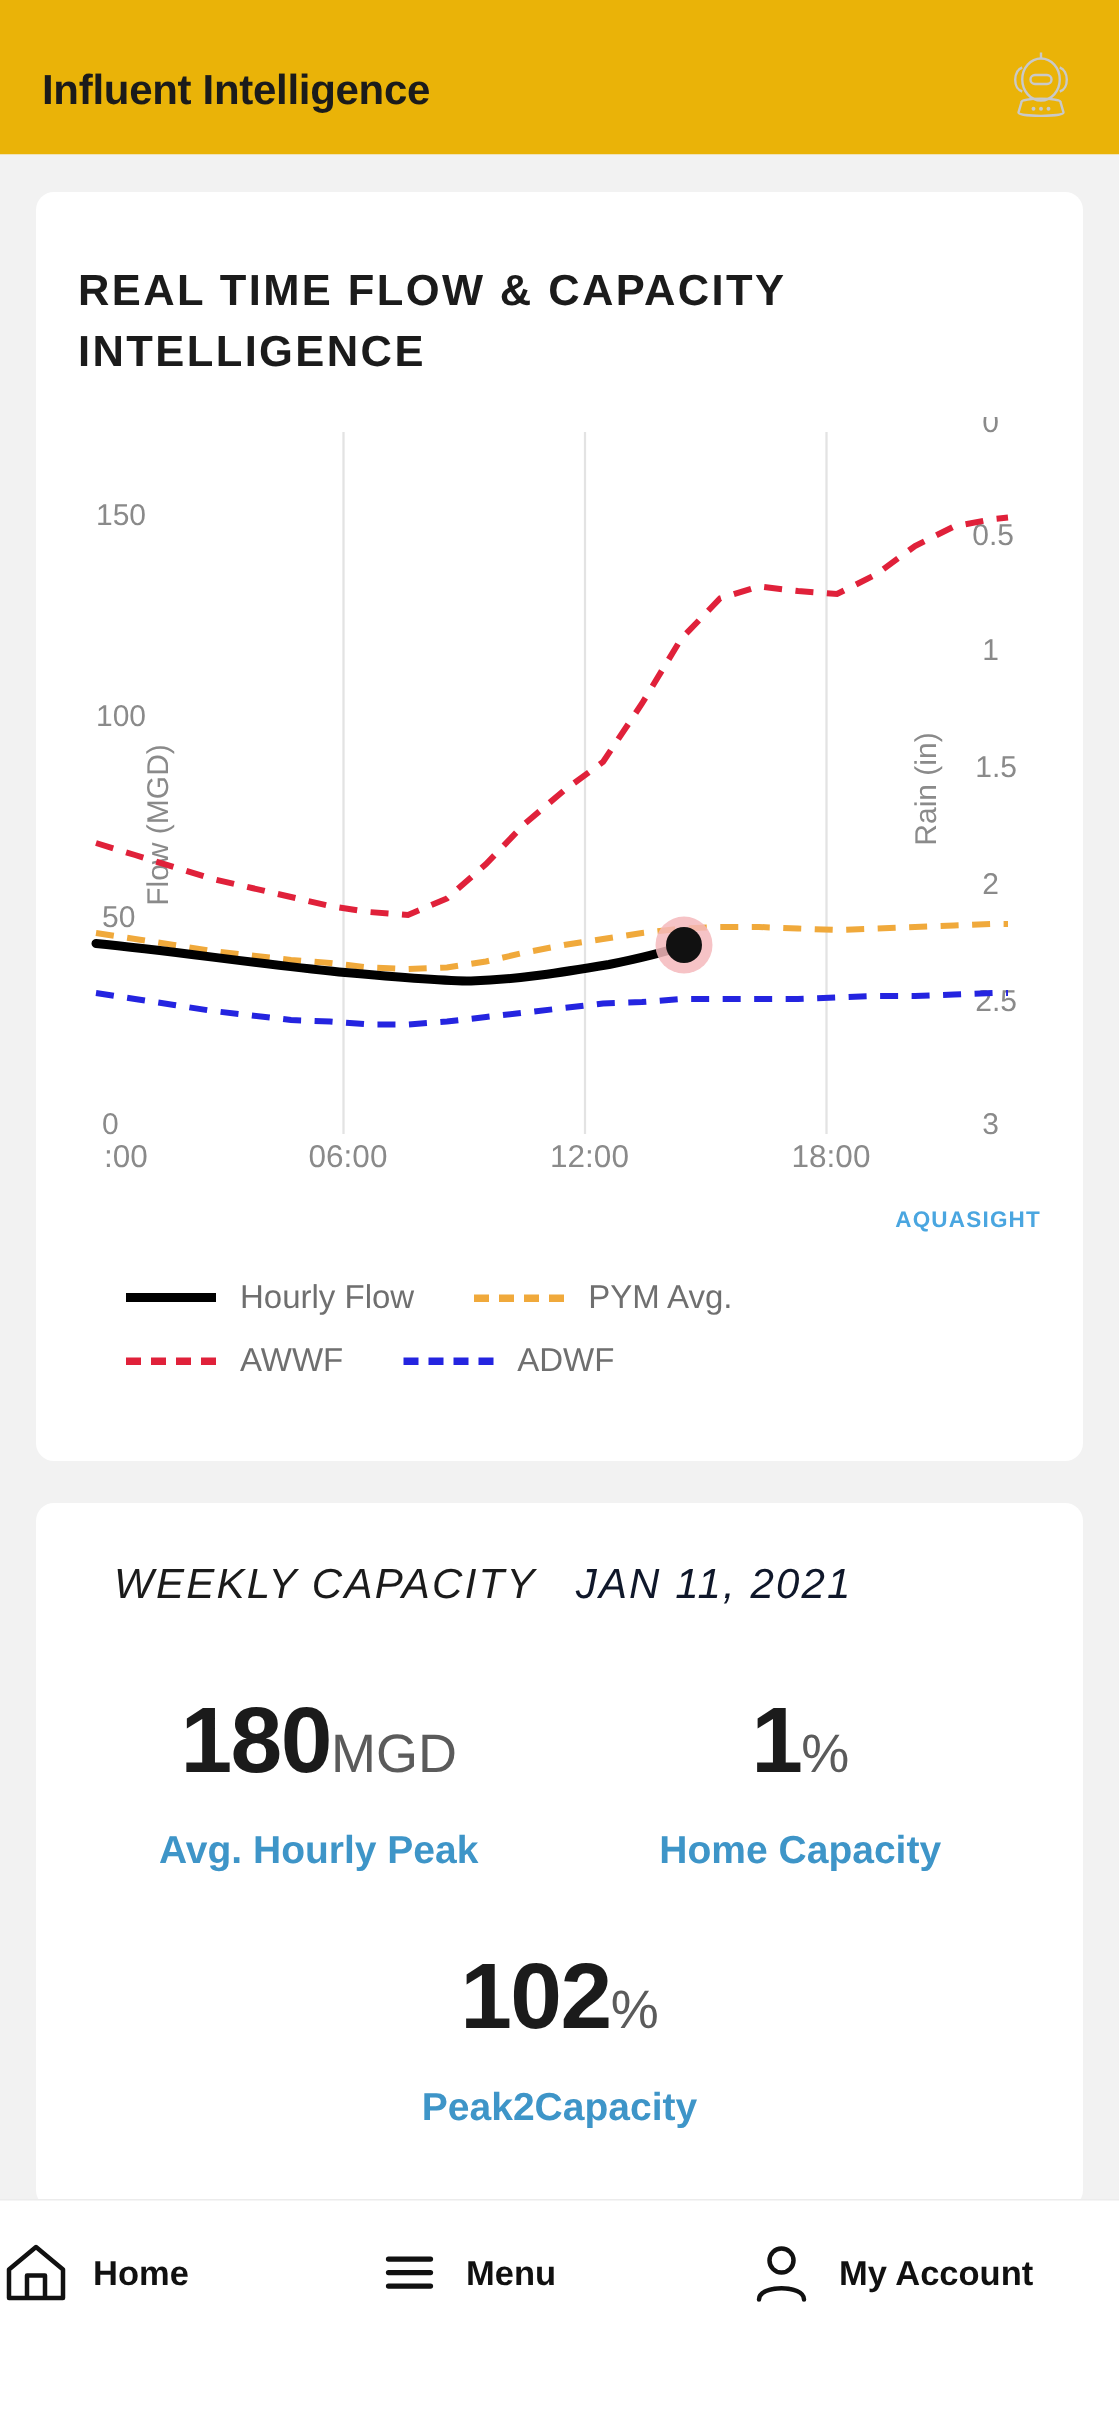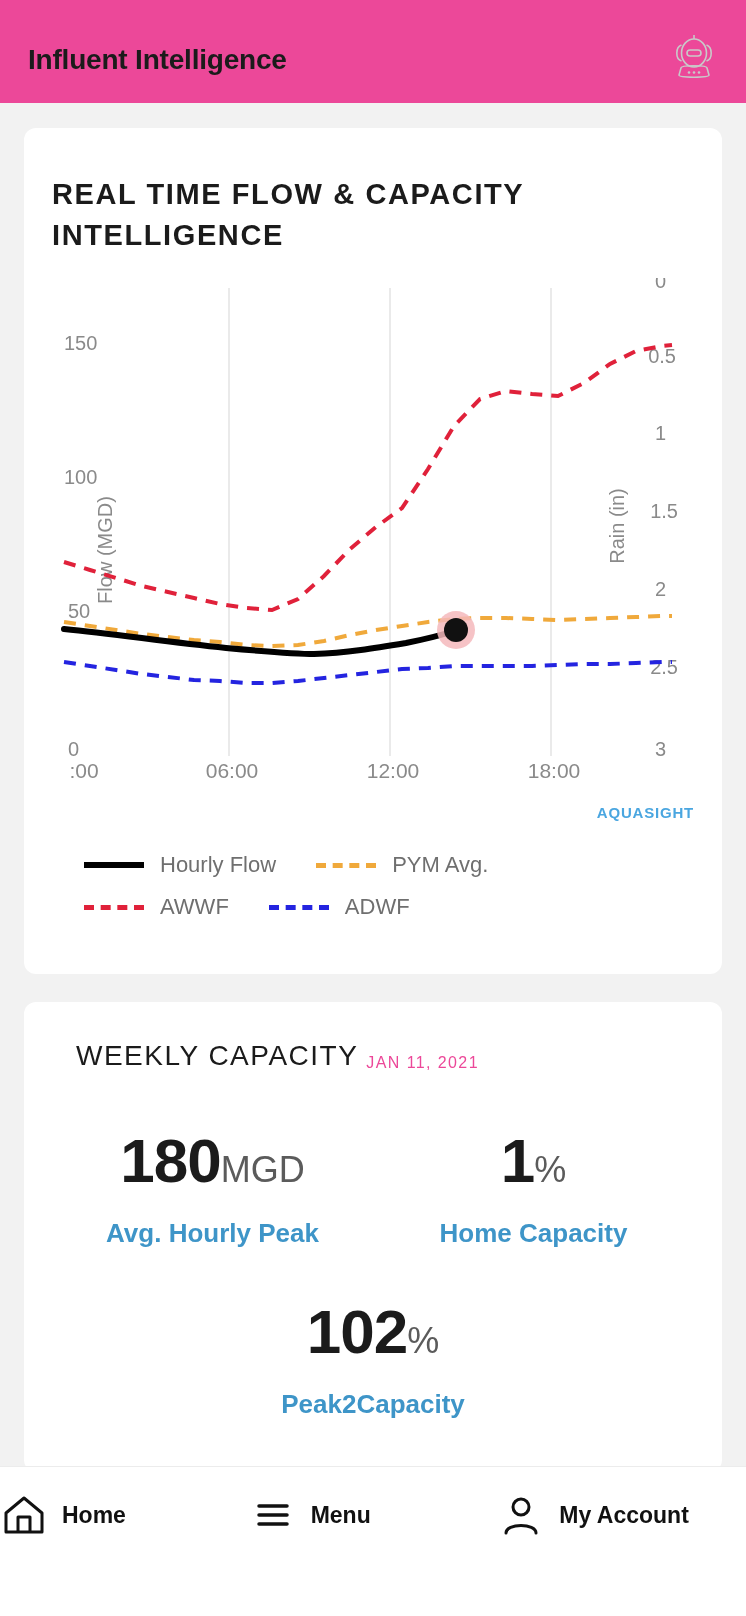--- a/index.html
+++ b/index.html
@@ -18,21 +18,21 @@
     height: 1616px;
     background: #f2f2f2;
   }
 
   
   .appbar {
     position: absolute;
     top: 0; left: 0;
     width: 746px;
     height: 103px;
-    background: #ec4899;
+    background: #eab308;
     display: flex;
     align-items: center;
     justify-content: space-between;
     padding: 16px 30px 0 28px;
   }
   .appbar-title {
     font-size: 28px;
     font-weight: bold;
     color: #1b1b1b;
     letter-spacing: -0.2px;
@@ -108,33 +108,34 @@
   }
 
   
   .card-weekly {
     margin-top: 28px;
     padding: 38px 28px 40px 28px;
     min-height: 470px;
   }
   .weekly-head {
     display: flex;
-    align-items: flex-end;
-    gap: 8px;
+    align-items: flex-start;
+    gap: 26px;
     padding-left: 24px;
+    font-style: italic;
   }
   .weekly-title {
     font-size: 28px;
     letter-spacing: 1.5px;
     color: #1b1b1b;
   }
   .weekly-date {
-    font-size: 16px;
+    font-size: 28px;
     letter-spacing: 1.4px;
-    color: #ec4899;
+    color: #0f172a;
   }
 
   .metrics-row {
     display: flex;
     margin-top: 58px;
   }
   .metric { flex: 1; text-align: center; }
   .metric-value-line {
     display: flex;
     align-items: baseline;

